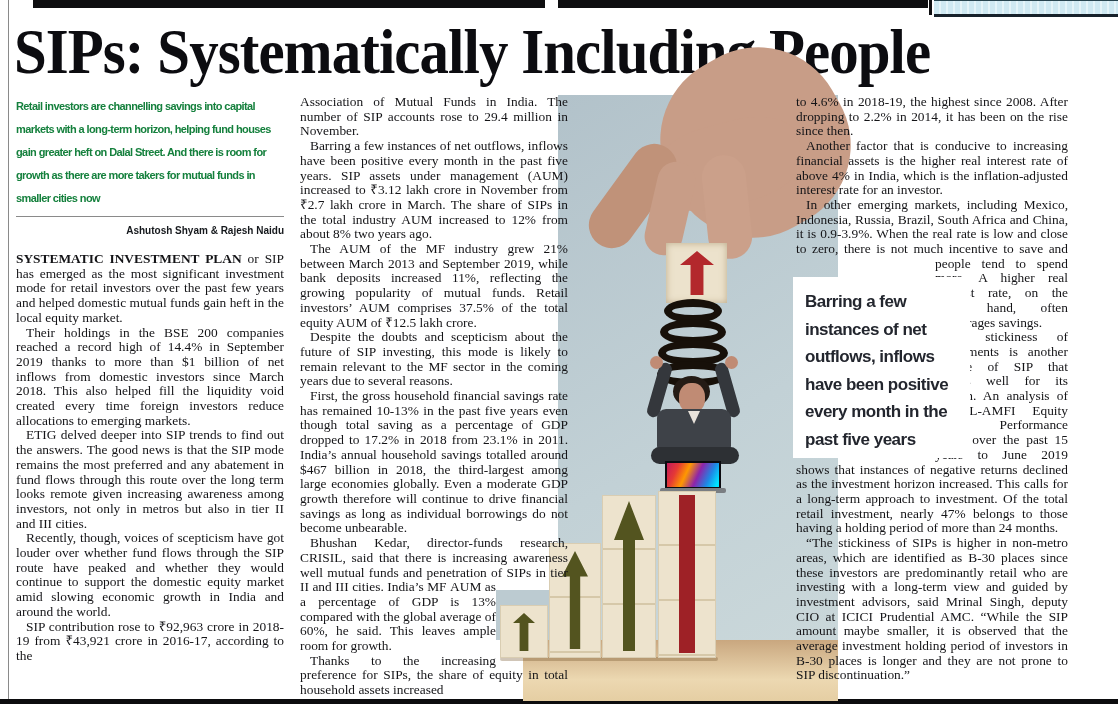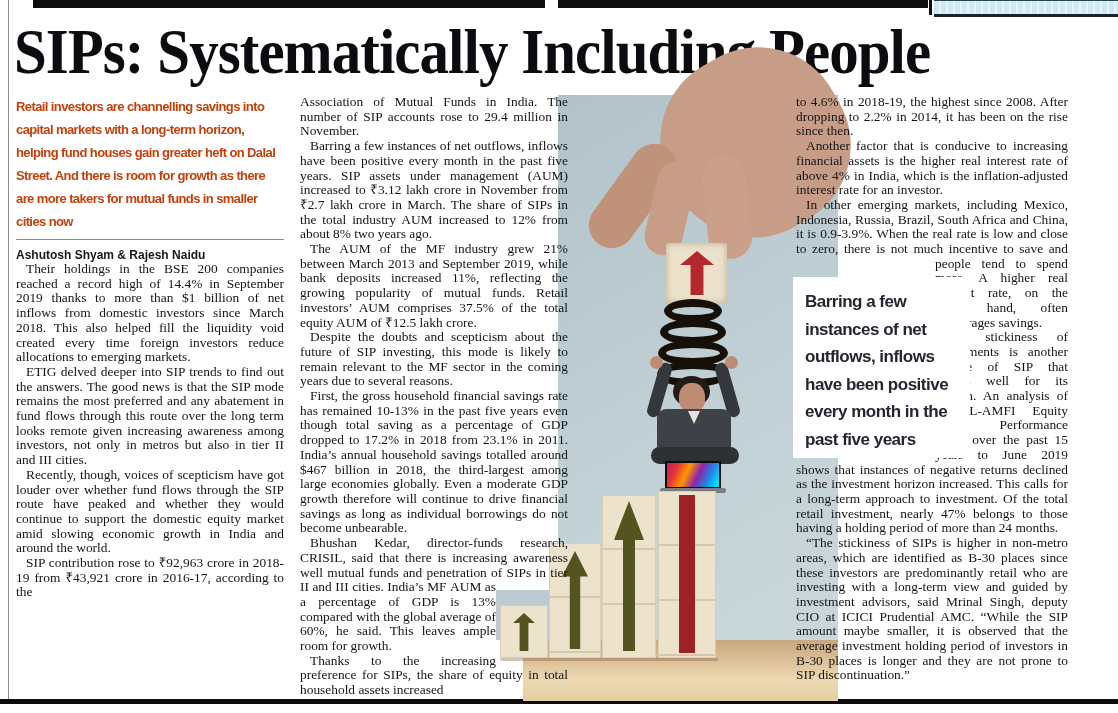--- a/index.html
+++ b/index.html
@@ -18,25 +18,25 @@
 
   .headline{position:absolute;left:14px;top:16px;margin:0;font-weight:bold;font-size:64px;
       line-height:72px;color:#0c0c10;letter-spacing:-1px;white-space:nowrap;
       transform:scaleX(.92);transform-origin:left top;}
 
   .col{position:absolute;top:95px;}
   .col1{left:16px;width:268px;z-index:2;}
   .col2{left:300px;width:268px;z-index:2;}
   .col3{left:796px;width:272px;z-index:2;}
 
-  .standfirst{font-family:"Liberation Sans",sans-serif;font-weight:bold;font-size:13px;
-      line-height:23px;letter-spacing:-0.6px;color:#c2410c;margin:0;}
+  .standfirst{font-family:"Liberation Sans",sans-serif;font-weight:bold;font-size:11px;
+      line-height:23px;letter-spacing:-0.6px;color:#15803d;margin:0;}
   .byline-rule{border-top:1px solid #8a8a8a;margin:6px 0 0;height:0;}
-  .byline{font-family:"Liberation Sans",sans-serif;font-weight:bold;font-size:12px;
-      color:#15181c;text-align:left;margin:8px 0 0;}
+  .byline{font-family:"Liberation Sans",sans-serif;font-weight:bold;font-size:10px;
+      color:#15181c;text-align:right;margin:8px 0 0;}
   .body{font-size:13.4px;line-height:14.7px;text-align:justify;margin:0;color:#141417;}
   .first{margin-top:16px;}
   .indent{text-indent:10px;}
   .spacer-r{float:right;width:66px;height:88px;margin-left:6px;}
   .spacer-l{float:left;width:133px;height:205px;margin-right:6px;}
 
   
   .pullquote{position:absolute;left:793px;top:277px;width:177px;height:181px;background:#ffffff;
       z-index:3;padding:11px 8px 0 12px;box-sizing:border-box;
       font-family:"Liberation Sans",sans-serif;font-weight:bold;font-size:17px;
@@ -141,20 +141,21 @@
     <div class="oarrow aC"></div>
     <div class="red-bar"></div>
   </div>
 
   <div class="pullquote">Barring a few instances of net outflows, inflows have been positive every month in the past five years</div>
 
   <div class="col col1">
     <p class="standfirst">Retail investors are channelling savings into capital markets with a long-term horizon, helping fund houses gain greater heft on Dalal Street. And there is room for growth as there are more takers for mutual funds in smaller cities now</p>
     <div class="byline-rule"></div>
     <div class="byline">Ashutosh Shyam &amp; Rajesh Naidu</div>
+    <p class="body first"><b>SYSTEMATIC INVESTMENT PLAN</b><span> or SIP has emerged as the most significant investment mode for retail investors over the past few years and helped domestic mutual funds gain heft in the local equity market.</span></p>
     <p class="body indent">Their holdings in the BSE 200 companies reached a record high of 14.4% in September 2019 thanks to more than $1 billion of net inflows from domestic investors since March 2018. This also helped fill the liquidity void created every time foreign investors reduce allocations to emerging markets.</p>
     <p class="body indent">ETIG delved deeper into SIP trends to find out the answers. The good news is that the SIP mode remains the most preferred and any abatement in fund flows through this route over the long term looks remote given increasing awareness among investors, not only in metros but also in tier II and III cities.</p>
     <p class="body indent">Recently, though, voices of scepticism have got louder over whether fund flows through the SIP route have peaked and whether they would continue to support the domestic equity market amid slowing economic growth in India and around the world.</p>
     <p class="body indent">SIP contribution rose to ₹92,963 crore in 2018-19 from ₹43,921 crore in 2016-17, according to the</p>
   </div>
 
   <div class="col col2">
     <p class="body">Association of Mutual Funds in India. The number of SIP accounts rose to 29.4 million in November.</p>
     <p class="body indent">Barring a few instances of net outflows, inflows have been positive every month in the past five years. SIP assets under management (AUM) increased to ₹3.12 lakh crore in November from ₹2.7 lakh crore in March. The share of SIPs in the total industry AUM increased to 12% from about 8% two years ago.</p>
     <p class="body indent">The AUM of the MF industry grew 21% between March 2013 and September 2019, while bank deposits increased 11%, reflecting the growing popularity of mutual funds. Retail investors’ AUM comprises 37.5% of the total equity AUM of ₹12.5 lakh crore.</p>

